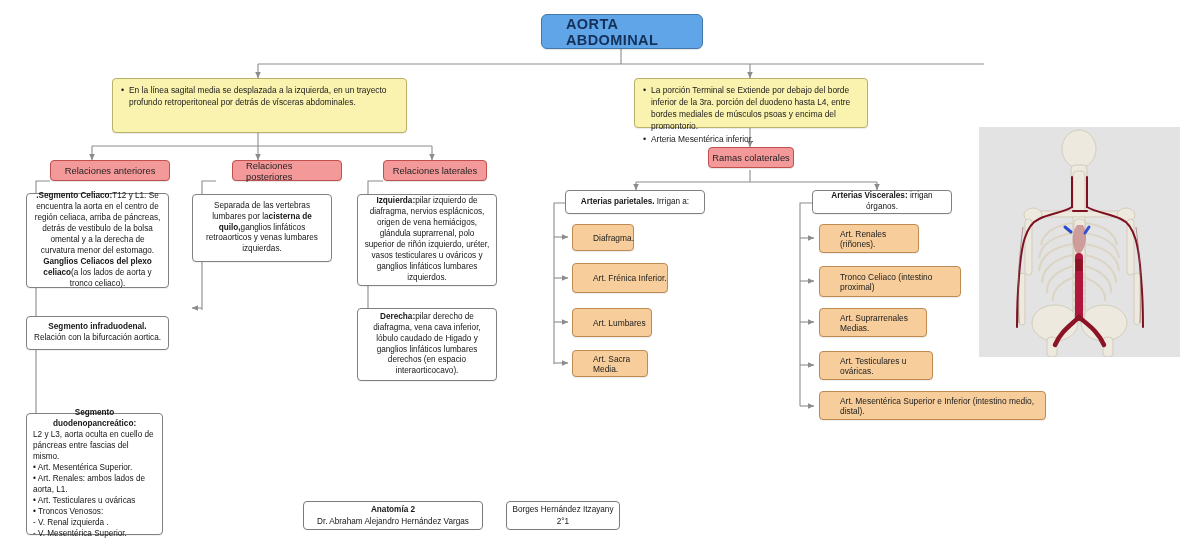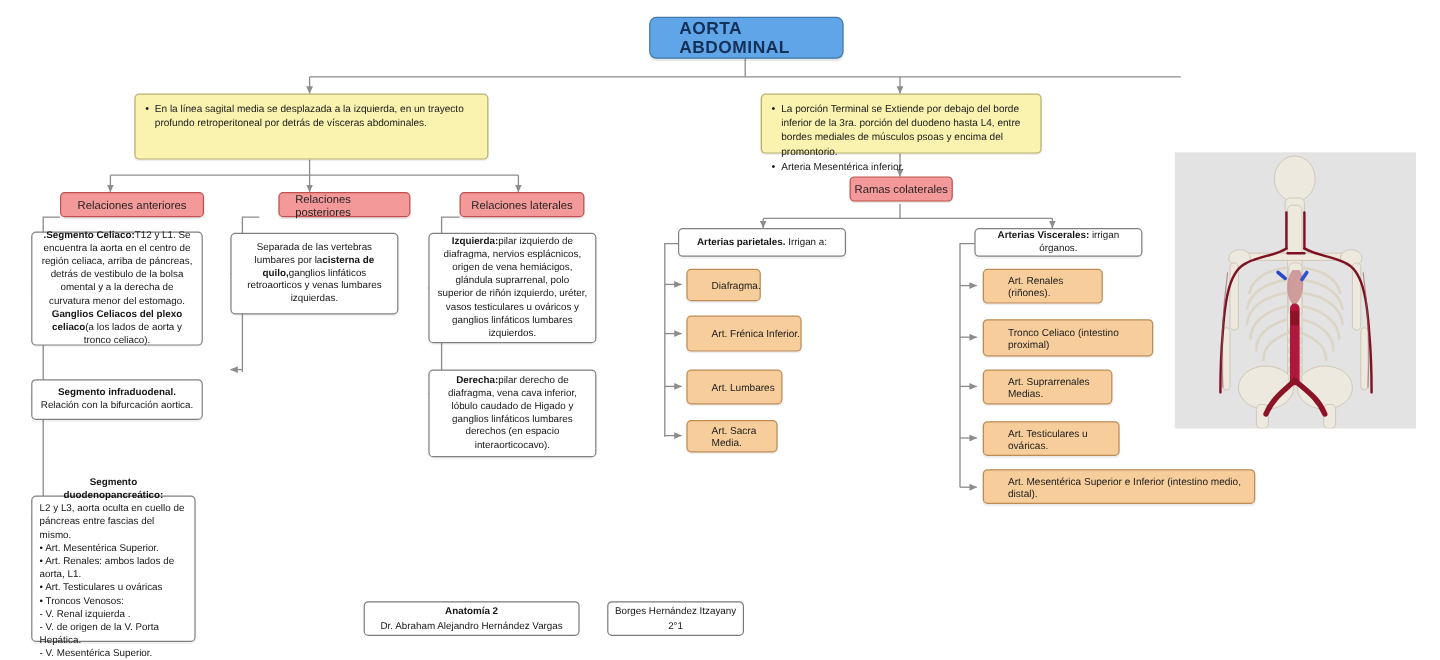--- a/index.html
+++ b/index.html
@@ -169,21 +169,20 @@
 
   <div class="node white" style="left:26px;top:373px;width:137px;height:122px;text-align:left;margin-top:40px;">
     <div class="inner">
       <div class="b" style="text-align:center;">Segmento duodenopancreático:</div>
       <div>L2 y L3, aorta oculta en cuello de páncreas entre fascias del mismo.</div>
       <div>• Art. Mesentérica Superior.</div>
       <div>• Art. Renales: ambos lados de aorta, L1.</div>
       <div>• Art. Testiculares u ováricas</div>
       <div>• Troncos Venosos:</div>
       <div>- V. Renal izquierda .</div>
-      <div>- V. de origen de la V. Porta Hepática.</div>
       <div>- V. Mesentérica Superior.</div>
     </div>
   </div>
 
   <div class="node pink" style="left:232px;top:160px;width:110px;height:21px;padding-left:13px;">
     <span>Relaciones posteriores</span>
   </div>
 
   <div class="node white" style="left:192px;top:194px;width:140px;height:68px;">
     <div class="inner">

